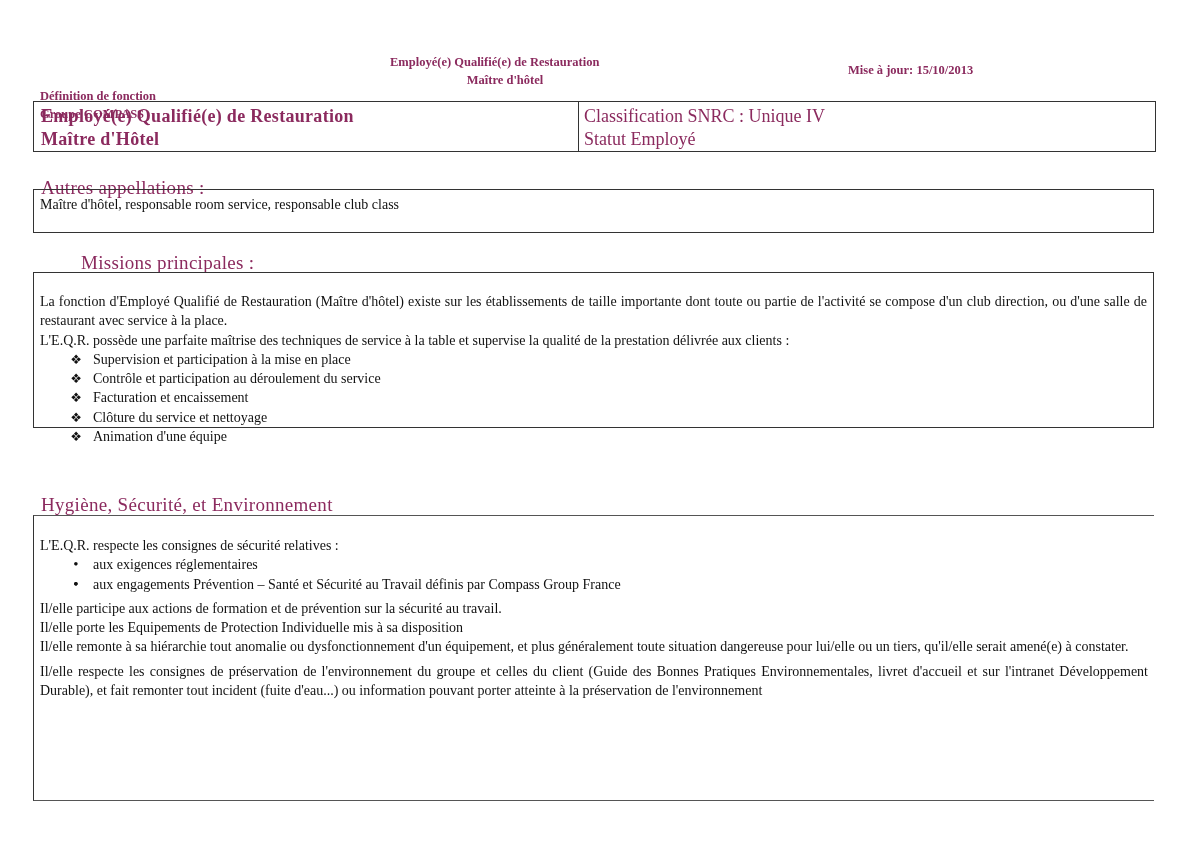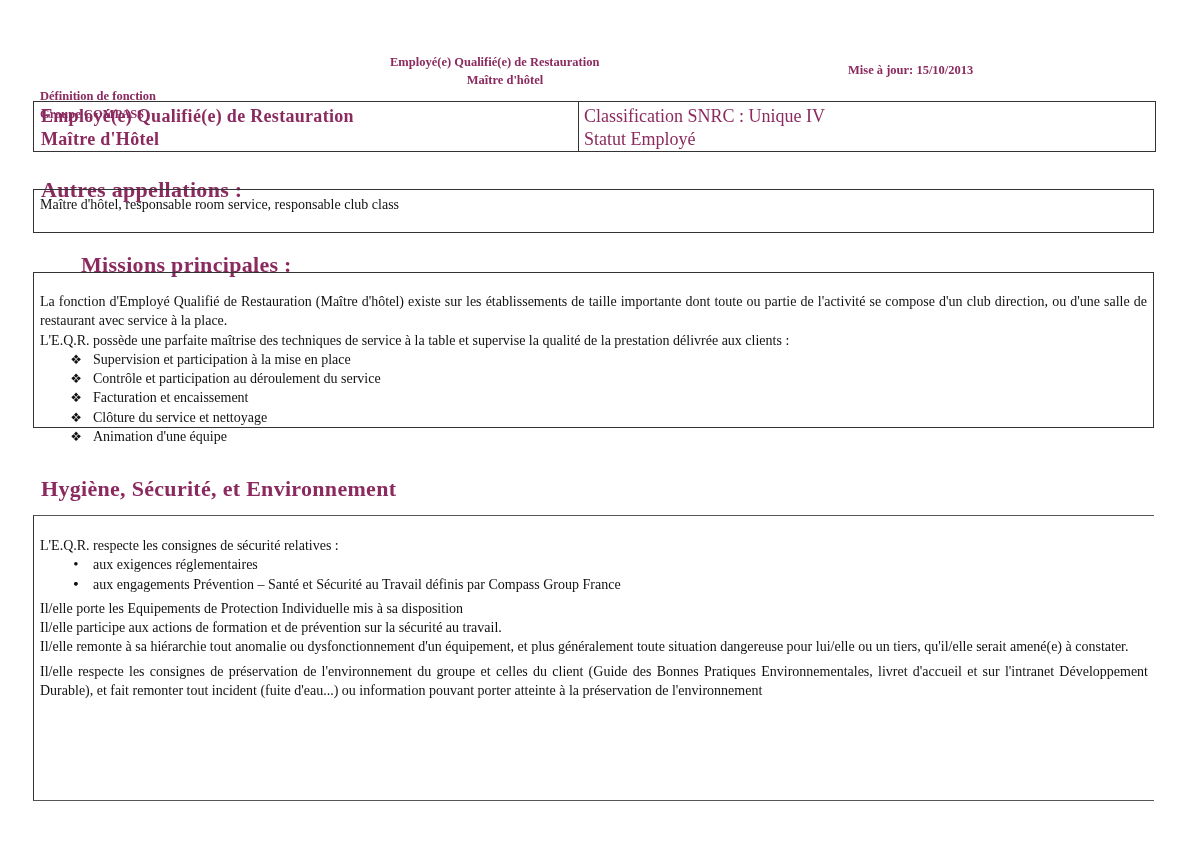--- a/index.html
+++ b/index.html
@@ -14,21 +14,21 @@
   .ph-center .l2 { display: block; text-align: center; width: 300px; margin-left: -35px; }
   .ph-right { position: absolute; left: 808px; top: 8px; }
 
   .title-table {
     position: absolute; top: 101px; left: 33px; width: 1121px; height: 49px;
     border: 1.5px solid #333; display: flex;
   }
   .title-left { width: 545px; border-right: 1.5px solid #333; padding: 3px 0 0 7px; box-sizing: border-box; font-weight: bold; font-size: 18px; line-height: 23px; letter-spacing: 0.3px; }
   .title-right { flex: 1; padding: 3px 0 0 5px; box-sizing: border-box; font-size: 18px; line-height: 23px; }
 
-  .section-heading { position: absolute; left: 41px; font-weight: bold; font-size: 22px; letter-spacing: 0.3px; }
+  .section-heading { position: absolute; left: 41px; font-weight: normal; font-size: 19px; letter-spacing: 0.3px; }
   .box { position: absolute; left: 33px; width: 1121px; border: 1.5px solid #333; box-sizing: border-box; font-size: 14px; line-height: 19.3px; }
   .box-appellations { top: 189px; height: 44px; padding: 6px 6px; line-height: 17px; }
   .box-missions { top: 272px; height: 156px; padding: 19px 6px 0 6px; }
   .box-hse { top: 515px; height: 286px; border: none; border-top: 1.5px solid #555; border-left: 1.5px solid #333; border-bottom: 1.5px solid #555; padding: 20px 6px 8px 6px; }
   .justify { text-align: justify; }
   ul { margin: 0; padding: 0; list-style: none; }
   li { position: relative; padding-left: 53px; }
   li .bul { position: absolute; left: 26px; top: 0; width: 20px; text-align: center; }
   .diamond { font-size: 13px; }
   .dot { font-size: 15px; }
@@ -71,27 +71,27 @@
   <div>L'E.Q.R. possède une parfaite maîtrise des techniques de service à la table et supervise la qualité de la prestation délivrée aux clients :</div>
   <ul>
     <li><span class="bul diamond">❖</span><span>Supervision et participation à la mise en place</span></li>
     <li><span class="bul diamond">❖</span><span>Contrôle et participation au déroulement du service</span></li>
     <li><span class="bul diamond">❖</span><span>Facturation et encaissement</span></li>
     <li><span class="bul diamond">❖</span><span>Clôture du service et nettoyage</span></li>
     <li><span class="bul diamond">❖</span><span>Animation d'une équipe</span></li>
   </ul>
 </div>
 
-<div class="section-heading accent" style="top:476px;">Hygiène, Sécurité, et Environnement</div>
+<div class="section-heading accent" style="top:494px;">Hygiène, Sécurité, et Environnement</div>
 <div class="box box-hse">
   <div>L'E.Q.R. respecte les consignes de sécurité relatives :</div>
   <ul>
     <li><span class="bul dot">•</span><span>aux exigences réglementaires</span></li>
     <li><span class="bul dot">•</span></li>
     <li><span class="bul dot">•</span><span>aux engagements Prévention – Santé et Sécurité au Travail définis par Compass Group France</span></li>
   </ul>
   <div class="gap"></div>
+  <div>Il/elle participe aux actions de formation et de prévention sur la sécurité au travail.</div>
   <div>Il/elle porte les Equipements de Protection Individuelle mis à sa disposition</div>
-  <div>Il/elle participe aux actions de formation et de prévention sur la sécurité au travail.</div>
   <div class="justify">Il/elle remonte à sa hiérarchie tout anomalie ou dysfonctionnement d'un équipement, et plus généralement toute situation dangereuse pour lui/elle ou un tiers, qu'il/elle serait amené(e) à constater.</div>
   <div class="gap"></div>
   <div class="justify">Il/elle respecte les consignes de préservation de l'environnement du groupe et celles du client (Guide des Bonnes Pratiques Environnementales, livret d'accueil et sur l'intranet Développement Durable), et fait remonter tout incident (fuite d'eau...) ou information pouvant porter atteinte à la préservation de l'environnement</div>
 </div>
 
 </body></html>

